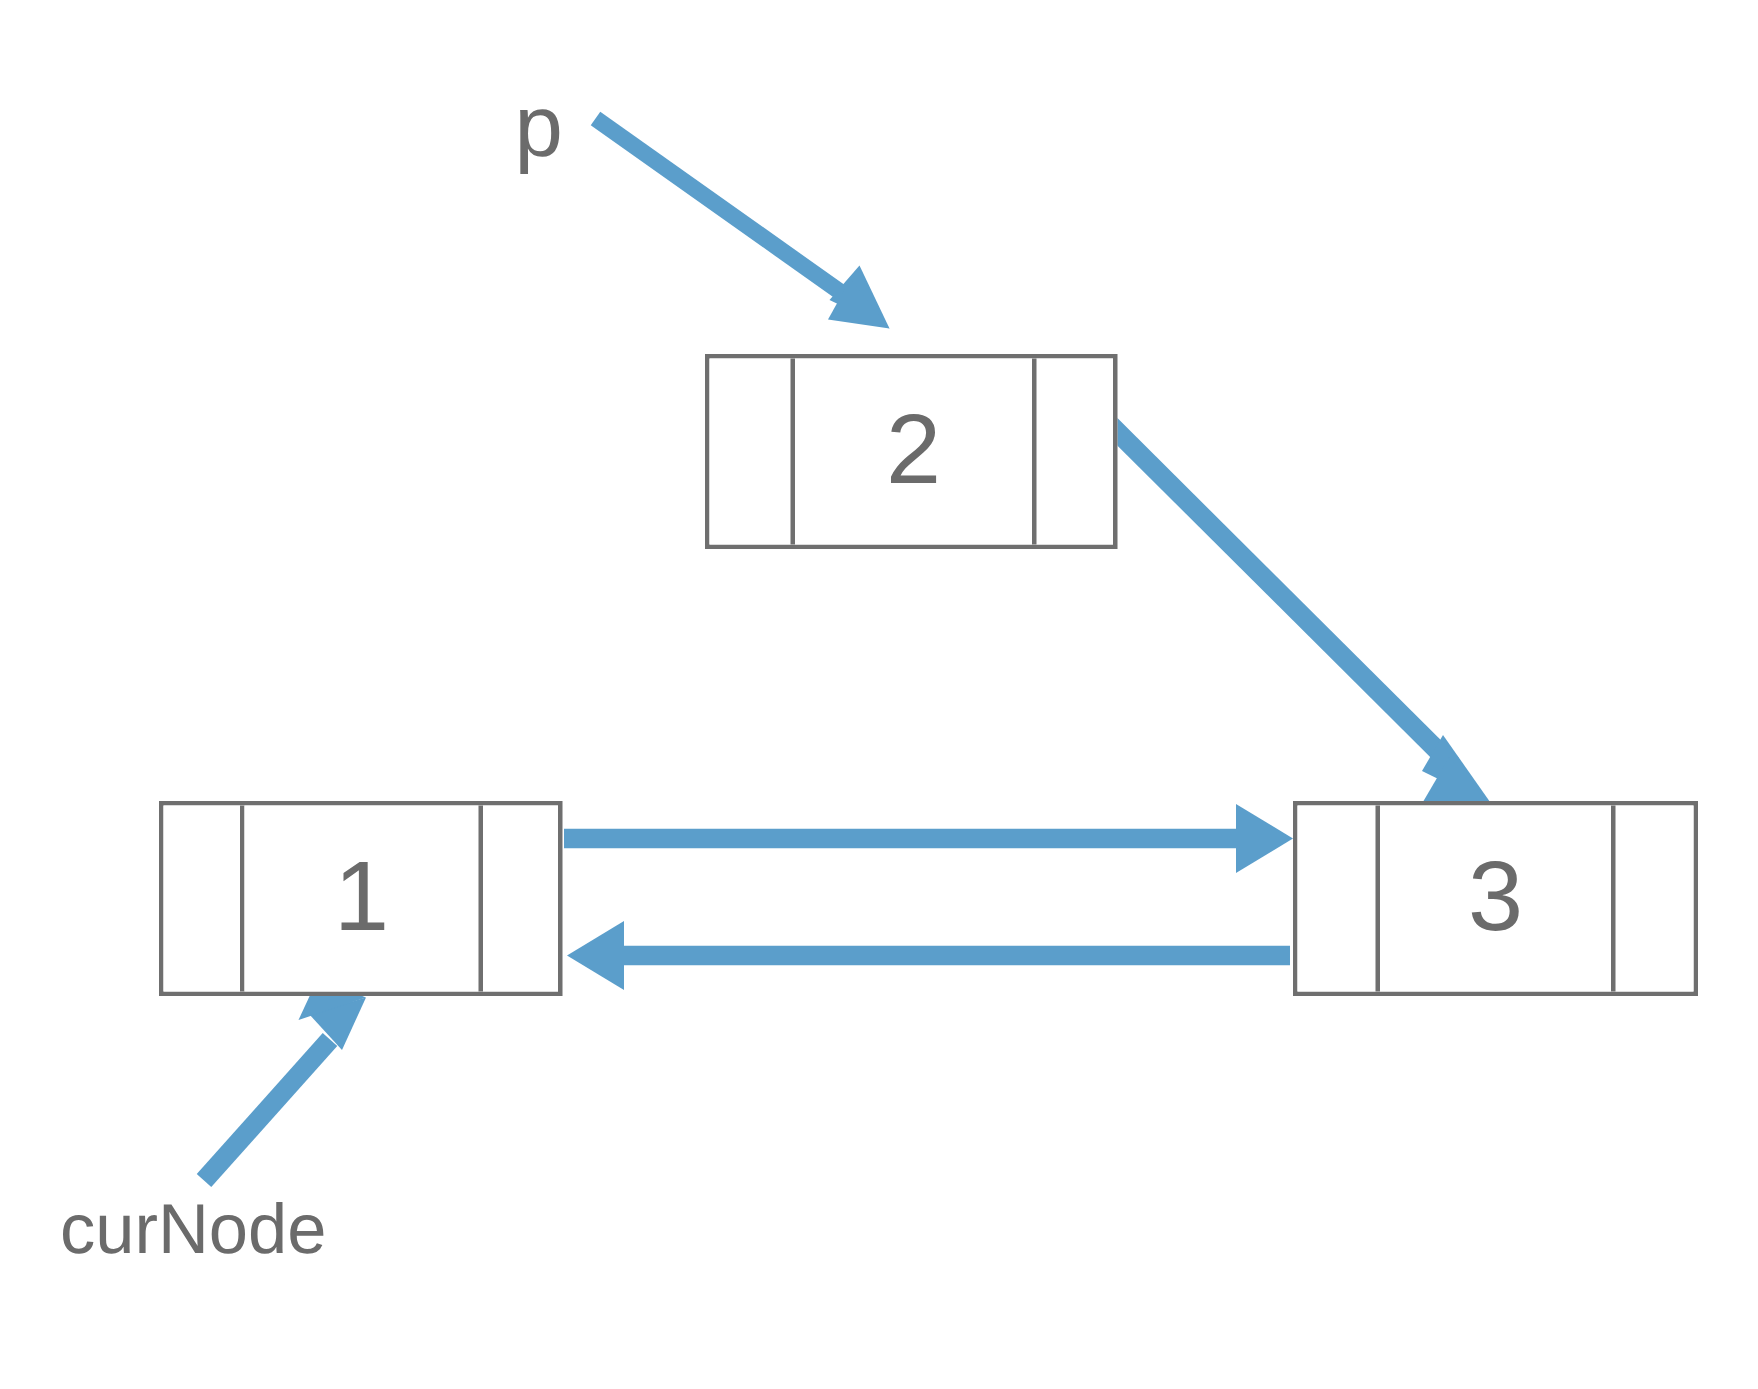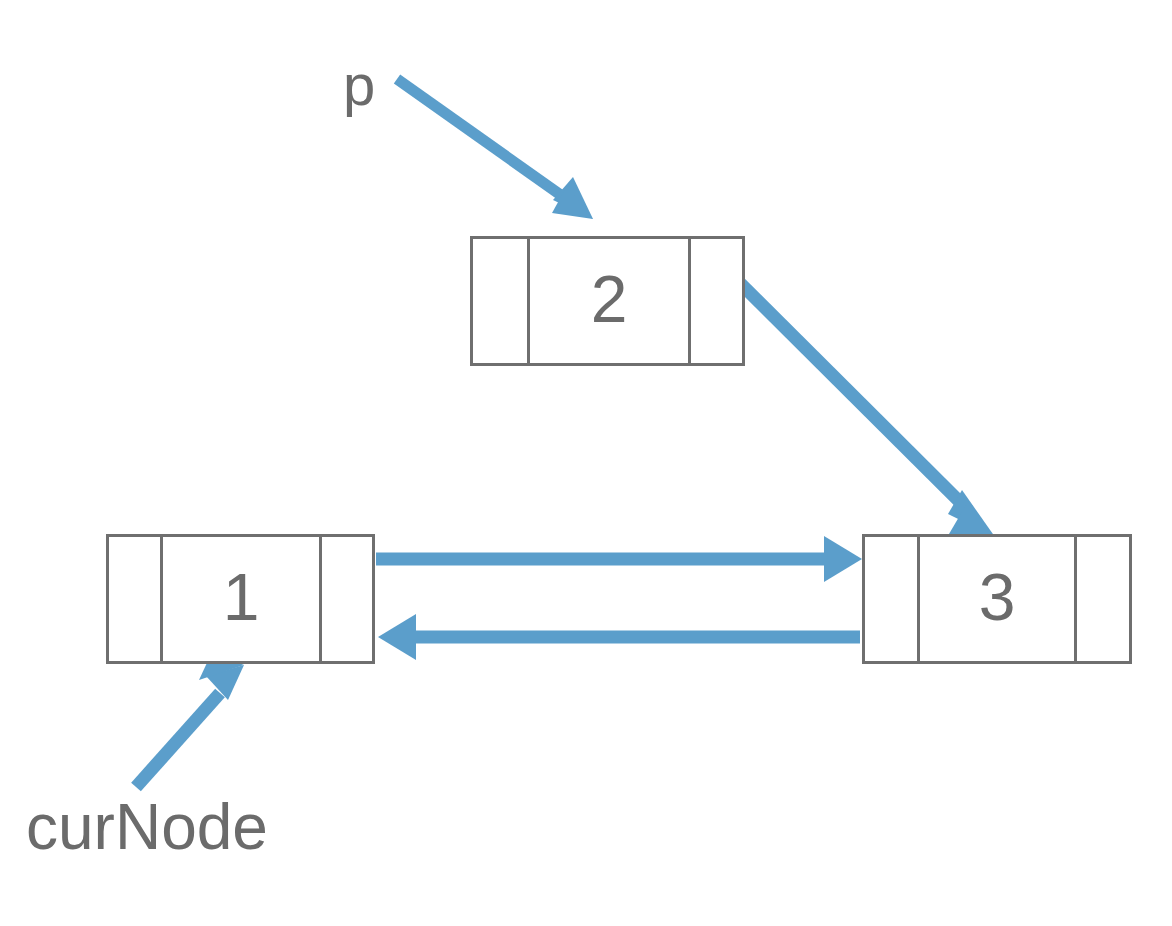--- a/index.html
+++ b/index.html
@@ -62,23 +62,23 @@
     line-height: 1;
     white-space: nowrap;
     z-index: 3;
   }
   #label-p {
     left: 343px;
     top: 56px;
     font-size: 58px;
   }
   #label-curnode {
-    left: 26px;
+    left: 40px;
     top: 795px;
-    font-size: 64px;
+    font-size: 47px;
   }
 </style>
 </head>
 <body>
 
 <div id="canvas">
 
   <svg id="edges" viewBox="0 0 1172 926" width="1172" height="926" xmlns="http://www.w3.org/2000/svg">
 
     <g>

